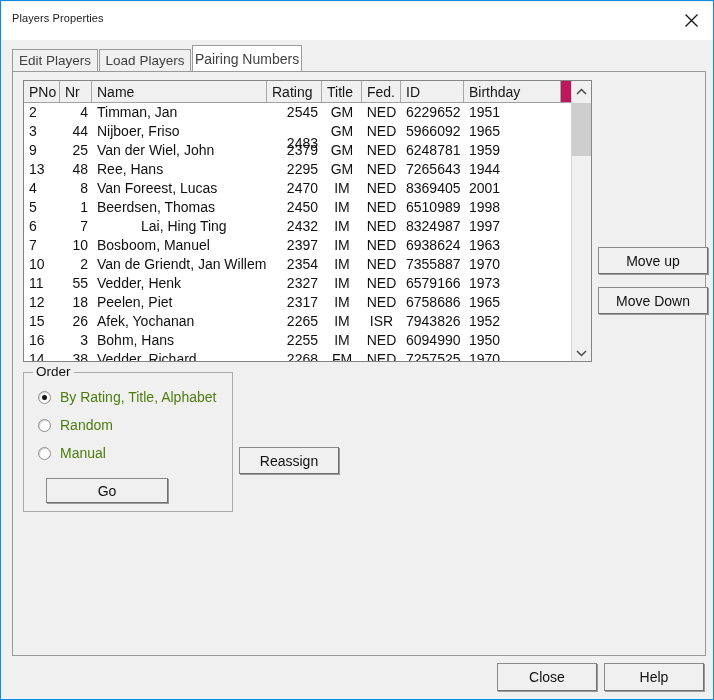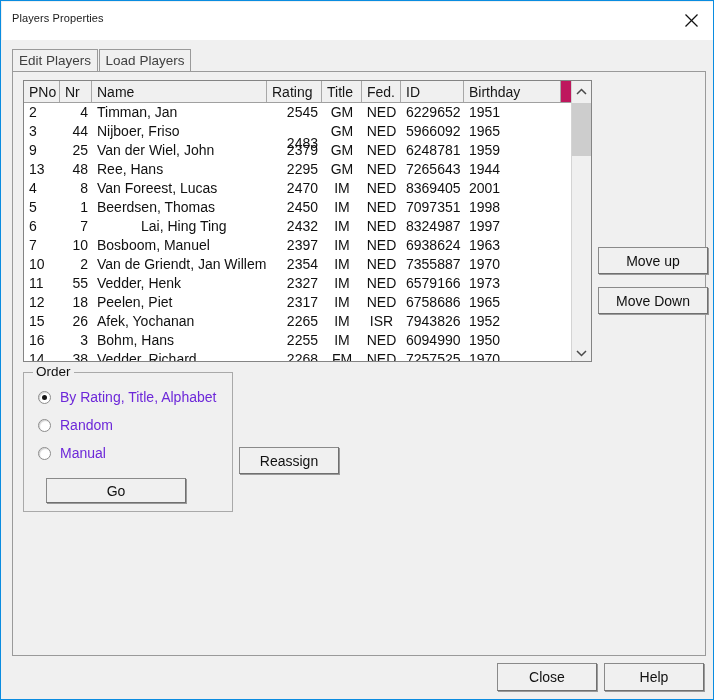--- a/index.html
+++ b/index.html
@@ -216,27 +216,27 @@
     content: "";
     position: absolute;
     left: 3px; top: 3px;
     width: 5px; height: 5px;
     border-radius: 50%;
     background: #151515;
   }
   .radio-label {
     margin-left: 9px;
     font-size: 14px;
-    color: #6d28d9;
+    color: #4d7c0f;
     white-space: nowrap;
   }
   #btn-go {
     position: absolute;
     left: 22px; top: 105px;
-    width: 140px; height: 25px;
+    width: 122px; height: 25px;
   }
 
   
   #btn-close {
     position: absolute; left: 496px; top: 662px;
     width: 100px; height: 28px;
   }
   #btn-help {
     position: absolute; left: 603px; top: 662px;
     width: 100px; height: 28px;
@@ -259,20 +259,23 @@
     </div>
   </div>
 
   <div id="tabstrip">
       <div class="tab" style="left: 0px; width: 86px;">
         <span>Edit Players</span>
       </div>
       <div class="tab" style="left: 87px; width: 92px;">
         <span>Load Players</span>
       </div>
+      <div class="tab selected" style="left: 180px; width: 110px;">
+        <span>Pairing Numbers</span>
+      </div>
     </div>
 
   <div id="tabpanel">
 
     <div id="listbox">
       <div id="lb-header">
           <div class="hcell" style="left: 0px; width: 36px;">
             <span>PNo</span>
           </div>
           <div class="hcell" style="left: 36px; width: 32px;">
@@ -348,21 +351,21 @@
             <div class="cell c-left" style="left: 382px; width: 58px;">8369405</div>
             <div class="cell c-left" style="left: 445px; width: 92px;">2001</div>
           </div>
           <div class="row">
             <div class="cell c-left" style="left: 5px; width: 31px;">5</div>
             <div class="cell c-right" style="left: 36px; width: 28px;">1</div>
             <div class="cell c-left" style="left: 73px; width: 170px;">Beerdsen, Thomas</div>
             <div class="cell c-right" style="left: 243px; width: 51px;">2450</div>
             <div class="cell c-center" style="left: 298px; width: 40px;">IM</div>
             <div class="cell c-center" style="left: 338px; width: 39px;">NED</div>
-            <div class="cell c-left" style="left: 382px; width: 58px;">7097351</div>
+            <div class="cell c-left" style="left: 382px; width: 58px;">6510989</div>
             <div class="cell c-left" style="left: 445px; width: 92px;">1998</div>
           </div>
           <div class="row">
             <div class="cell c-left" style="left: 5px; width: 31px;">6</div>
             <div class="cell c-right" style="left: 36px; width: 28px;">7</div>
             <div class="cell c-left" style="left: 73px; width: 170px; margin-left: 44px;">Lai, Hing Ting</div>
             <div class="cell c-right" style="left: 243px; width: 51px;">2432</div>
             <div class="cell c-center" style="left: 298px; width: 40px;">IM</div>
             <div class="cell c-center" style="left: 338px; width: 39px;">NED</div>
             <div class="cell c-left" style="left: 382px; width: 58px;">8324987</div>

